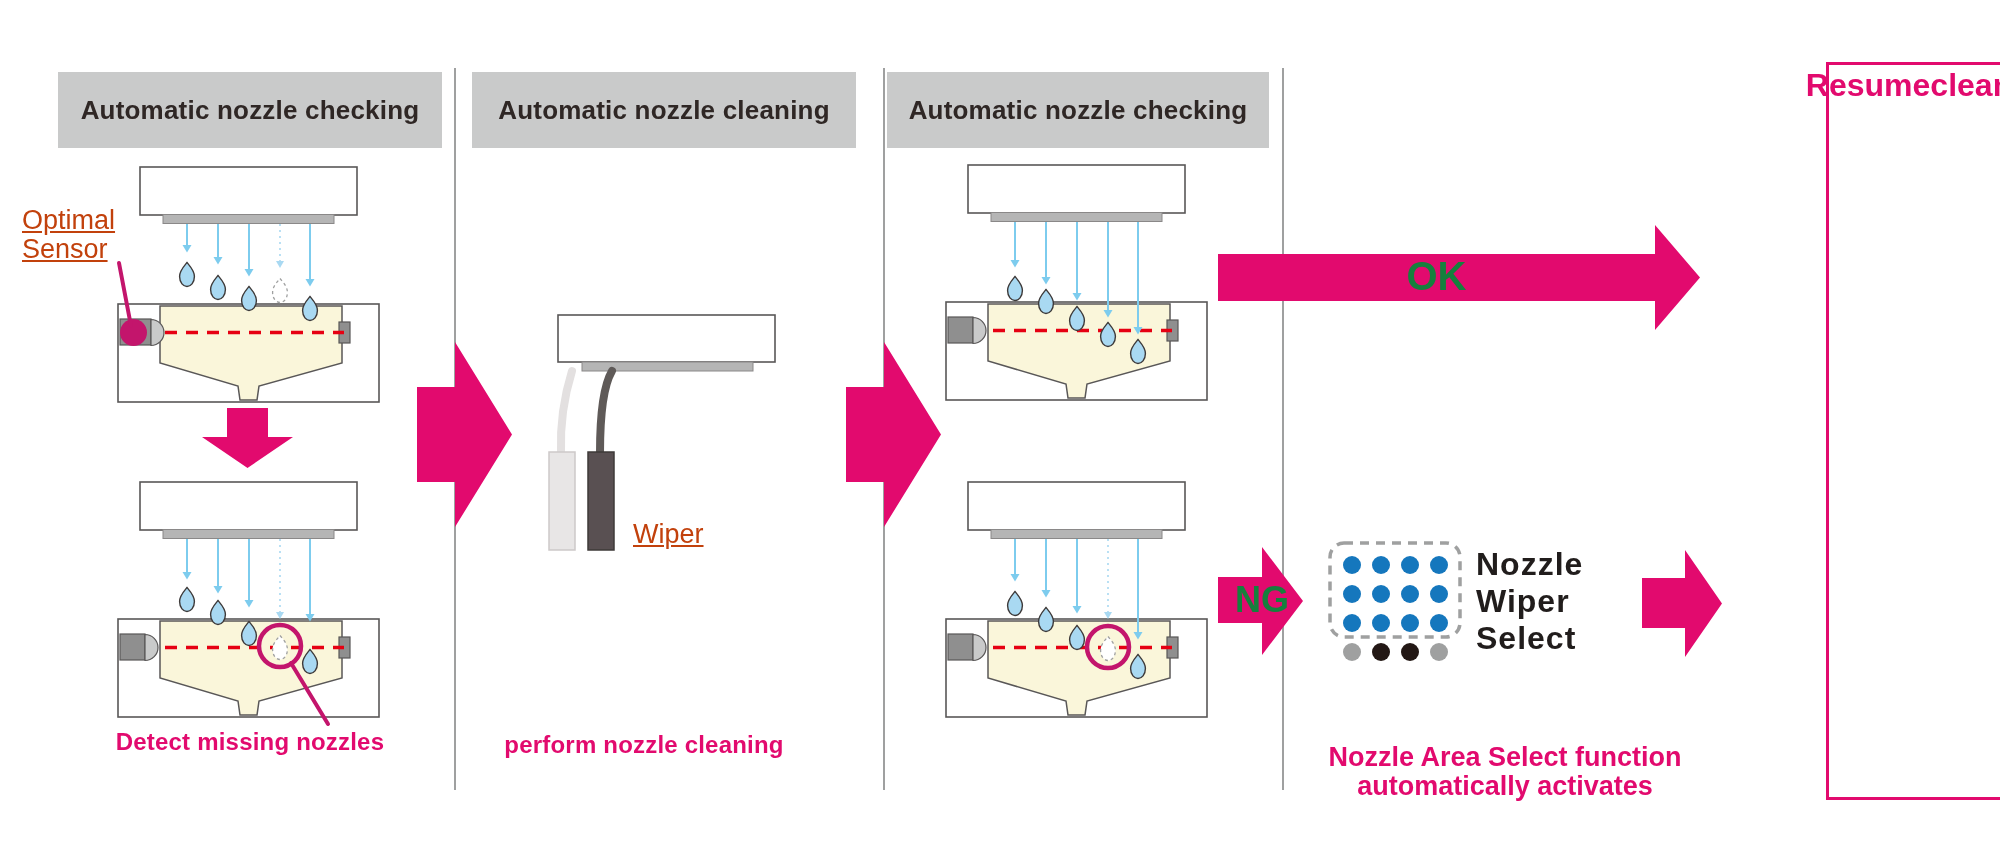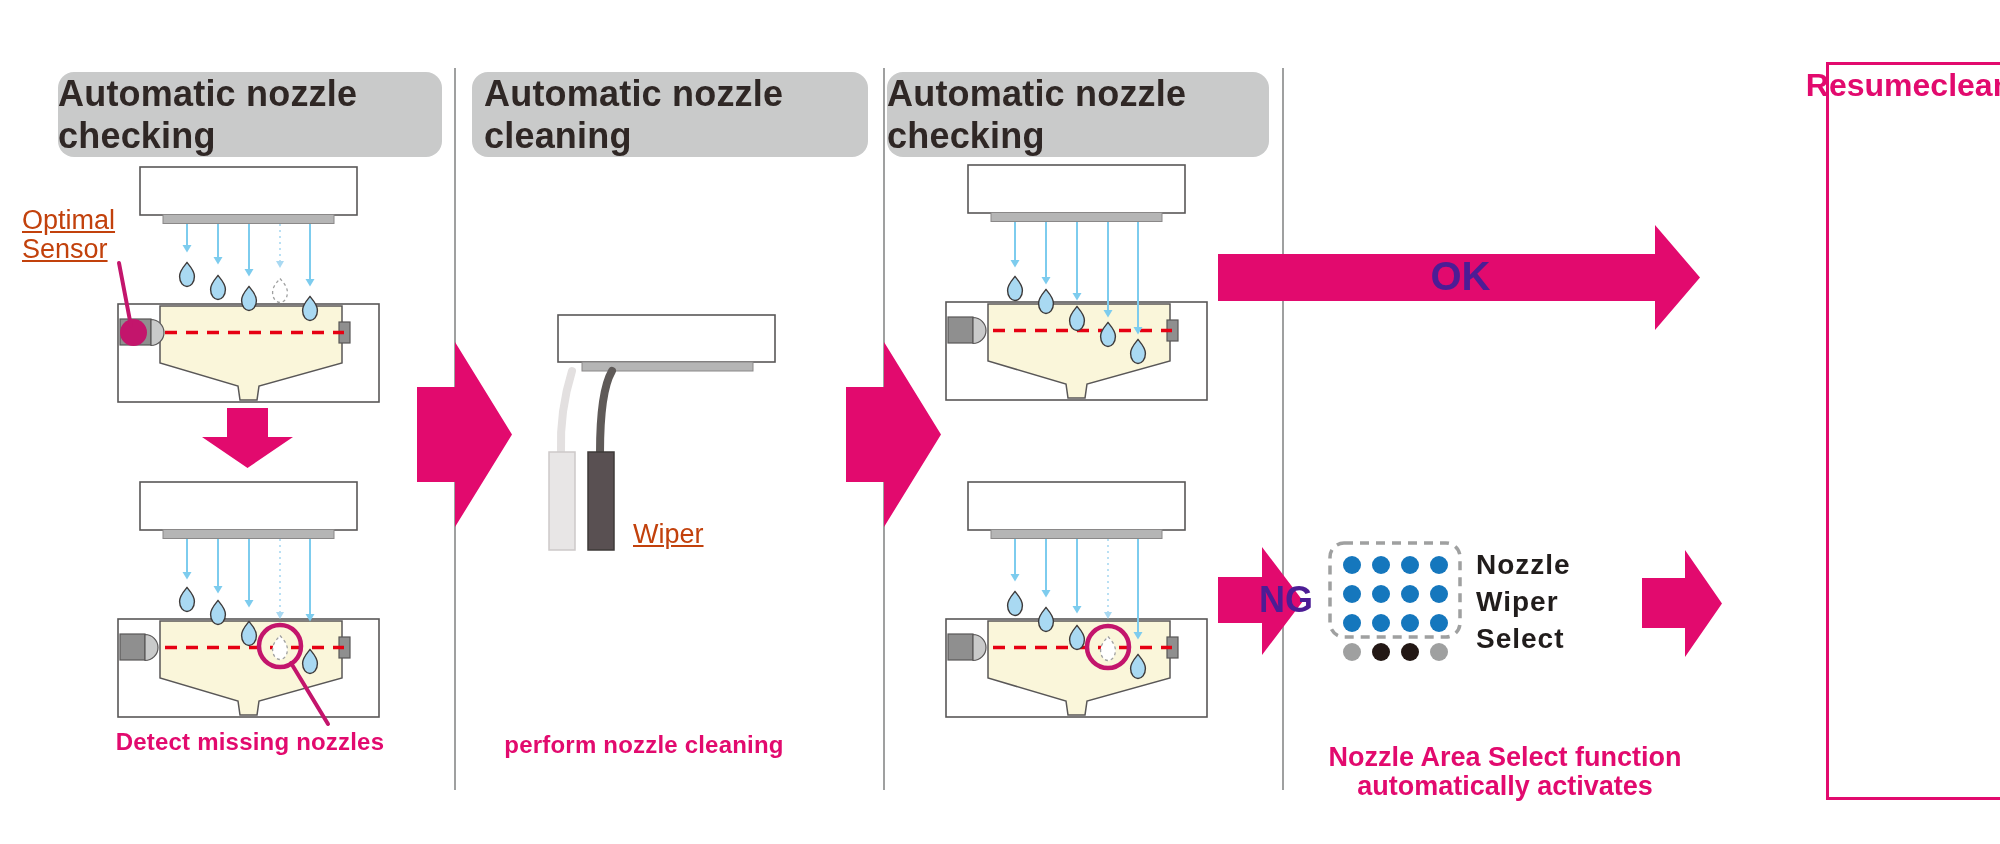--- a/index.html
+++ b/index.html
@@ -1,32 +1,32 @@
 <!DOCTYPE html>
 <html style="--accent-pink: #e20a6e; --deep-pink: #c3156c; --signal-red: #e60012; --stream-blue: #7dccee; --drop-blue: #a9d9f2; --tray-yellow: #faf6da; --header-gray: #c9caca; --ink-dark: #2f2725; --outline-gray: #595757; --divider-gray: #9fa0a0; --logo-blue: #1577bd; --logo-black: #231815; --logo-gray: #9fa0a0;"><head>
 <meta charset="utf-8">
 <style>
   html,body{margin:0;padding:0;background:#ffffff;}
   body{font-family:"Liberation Sans", sans-serif;}
   .stage{position:relative;width:2000px;height:844px;background:#fff;overflow:hidden;}
   .stage svg{position:absolute;left:0;top:0;}
-  .hdr{position:absolute;top:72px;height:85px;background:var(--header-gray);
-       color:var(--ink-dark);font-weight:700;font-size:36px;
-       display:flex;align-items:center;justify-content:center;letter-spacing:0.2px;border-radius:16px;}
+  .hdr{position:absolute;top:72px;height:76px;background:var(--header-gray);
+       color:var(--ink-dark);font-weight:700;font-size:26px;
+       display:flex;align-items:center;justify-content:center;letter-spacing:0.2px;}
   .cap{position:absolute;color:var(--accent-pink);font-weight:700;font-size:24px;
        text-align:center;letter-spacing:0.2px;}
   .plain-label{position:absolute;color:#c2410c;font-size:27px;line-height:29px;text-decoration:underline;}
-  .arrow-label{position:absolute;color:#4c1d95;font-weight:700;
-       display:flex;align-items:center;justify-content:center;margin-left:24px;}
+  .arrow-label{position:absolute;color:#15803d;font-weight:700;
+       display:flex;align-items:center;justify-content:center;}
   .resume-box{position:absolute;left:1826px;top:62px;width:208px;height:732px;
        border:3px solid var(--accent-pink);background:#fff;
        display:flex;flex-direction:row;align-items:flex-start;justify-content:center;}
   .resume-box div{color:var(--accent-pink);font-weight:700;font-size:32px;line-height:41px;text-align:center;}
   .logo-text{position:absolute;left:1476px;top:546px;color:#211d1c;font-weight:700;
-       font-size:28px;line-height:37px;letter-spacing:1px;}
+       font-size:32px;line-height:37px;letter-spacing:1px;}
   .nas-cap{position:absolute;left:1300px;top:718px;width:410px;text-align:center;
        color:var(--accent-pink);font-weight:700;font-size:27px;line-height:29px;margin-top:25px;}
 </style>
 </head>
 <body>
 
 <div class="stage">
 
   <svg width="2000" height="844" viewBox="0 0 2000 844">
 
@@ -182,21 +182,21 @@
           <circle cx="1381" cy="652" r="9" fill="#231815"></circle>
           <circle cx="1410" cy="652" r="9" fill="#231815"></circle>
           <circle cx="1439" cy="652" r="9" fill="#9fa0a0"></circle>
         </g>
     </g>
   </svg>
 
   <div class="hdr" style="left:58px;width:384px;">
     <span>Automatic nozzle checking</span>
   </div>
-  <div class="hdr" style="left:472px;width:384px;padding-left:12px;">
+  <div class="hdr" style="left:472px;width:384px;">
     <span>Automatic nozzle cleaning</span>
   </div>
   <div class="hdr" style="left:887px;width:382px;">
     <span>Automatic nozzle checking</span>
   </div>
 
   <div class="plain-label" style="left:22px;top:206px;">
     <div>Optimal</div>
     <div>Sensor</div>
   </div>

